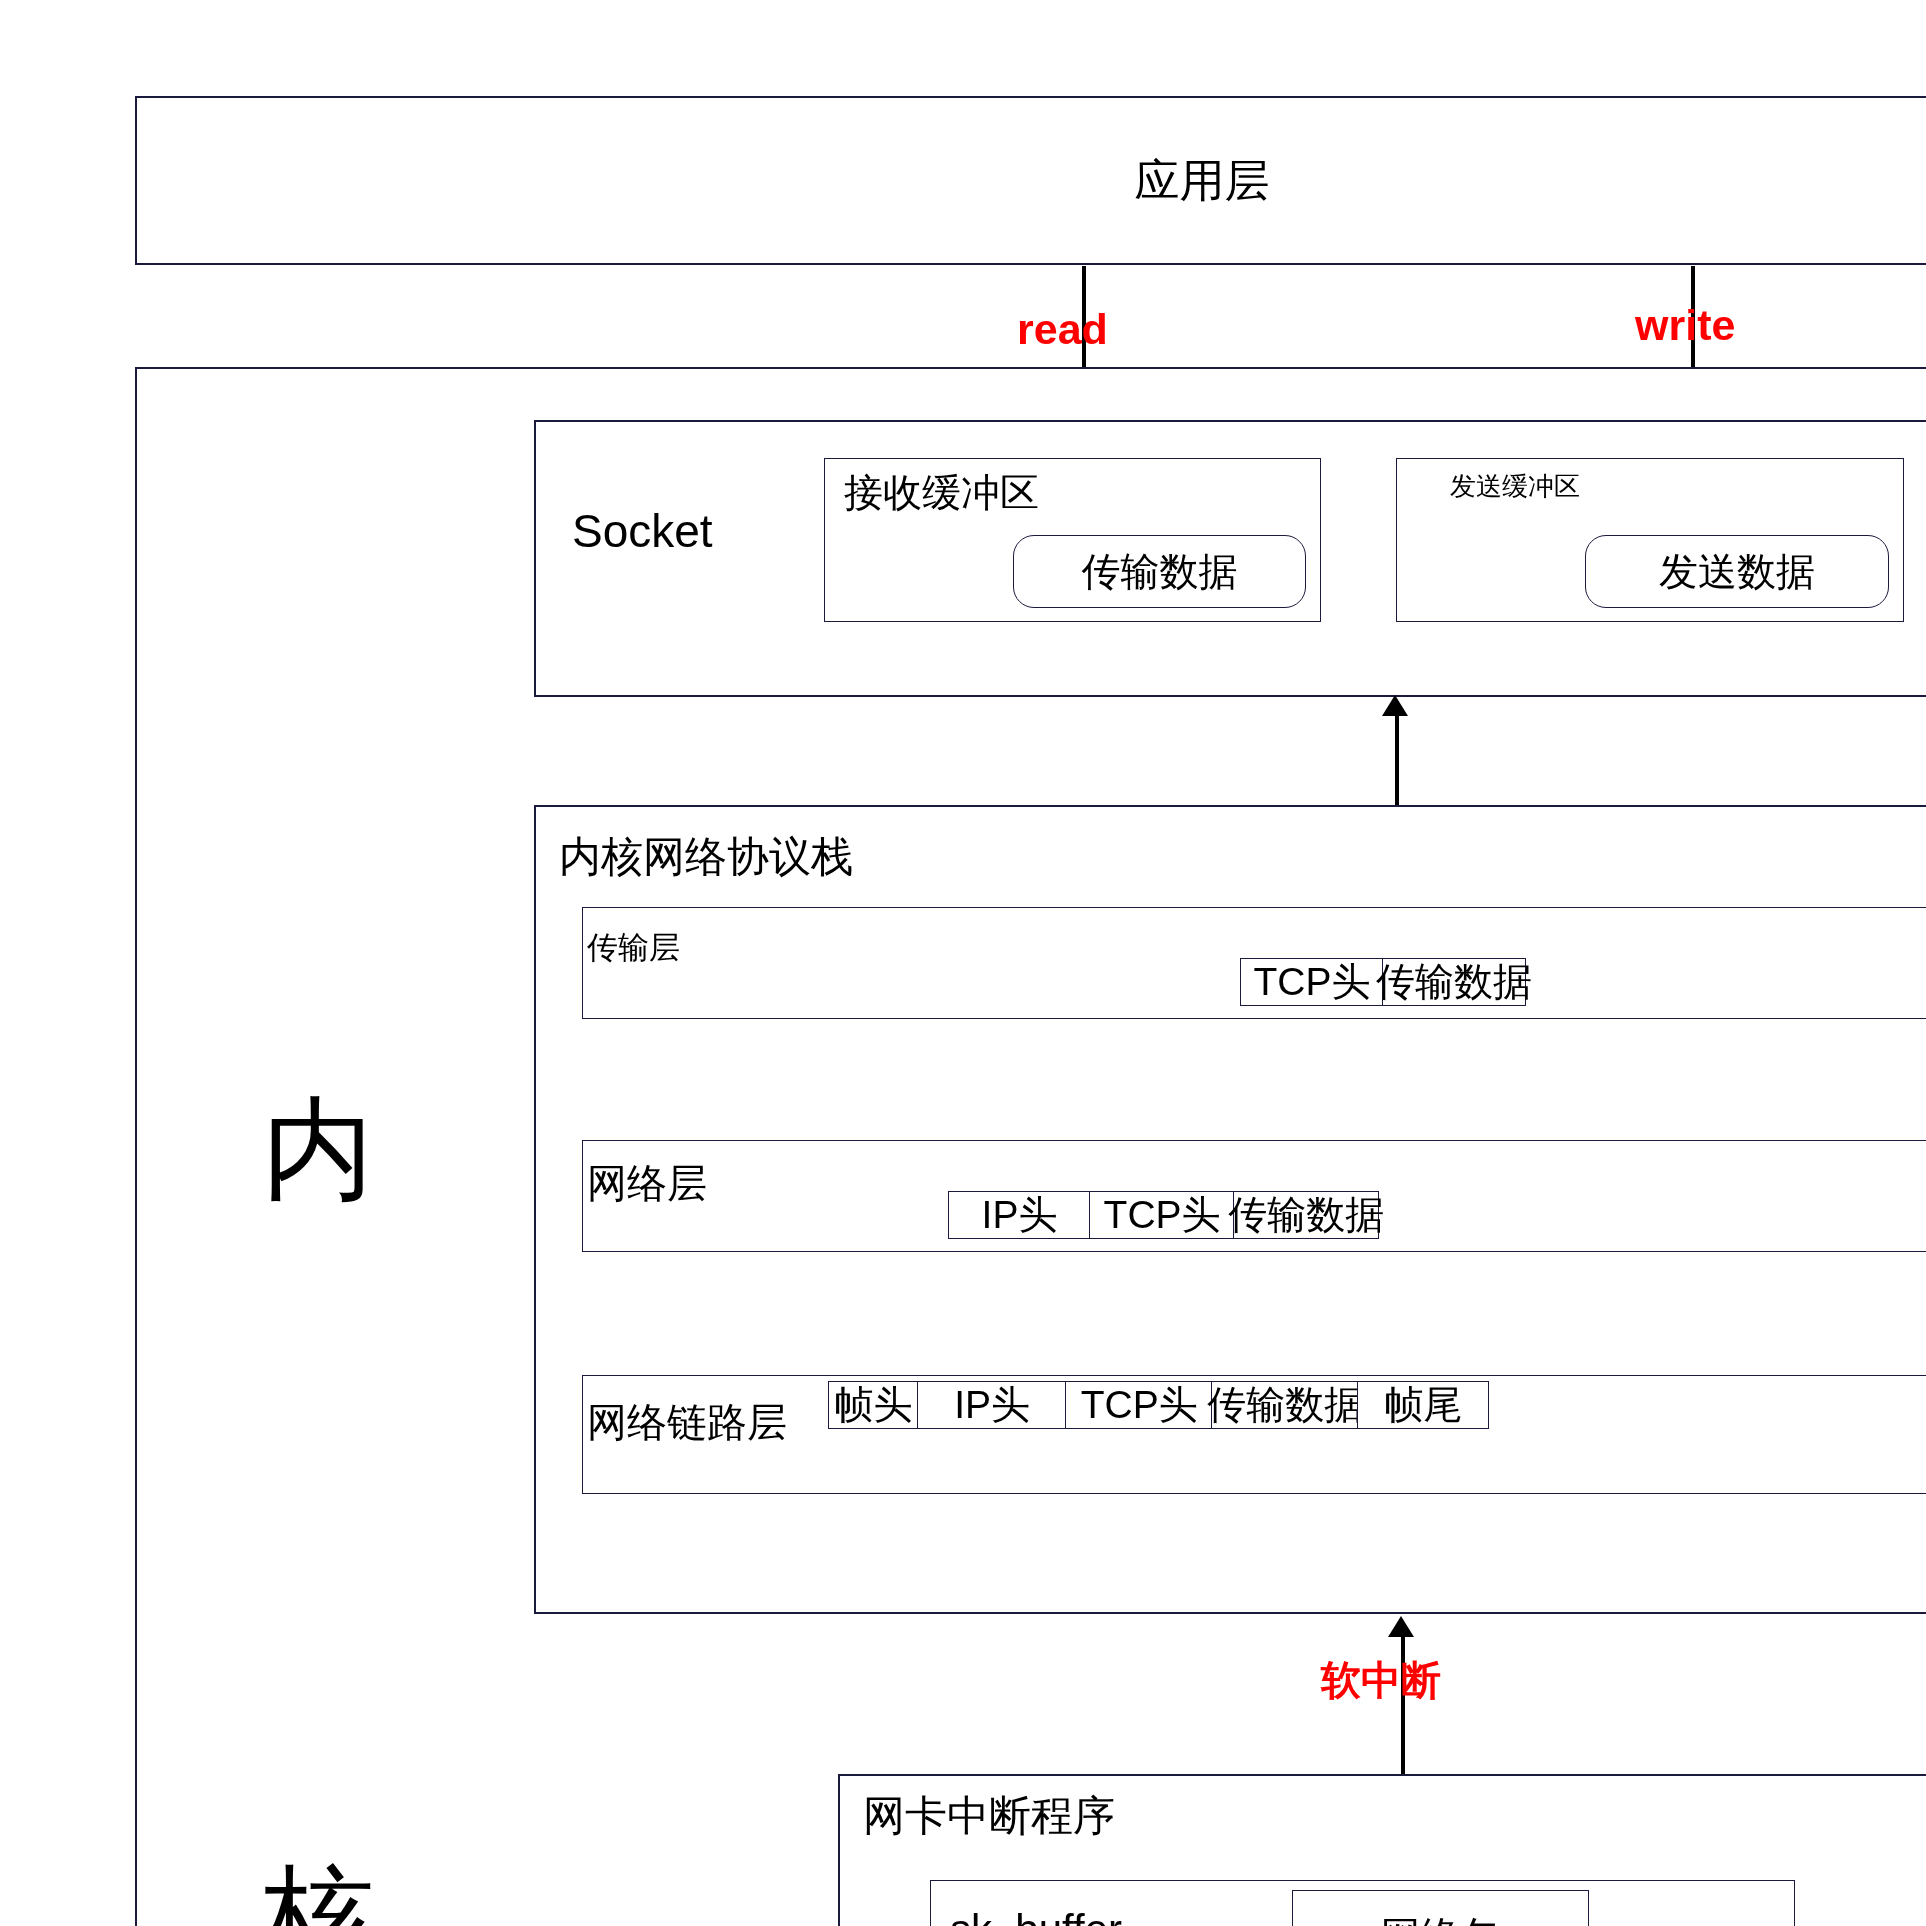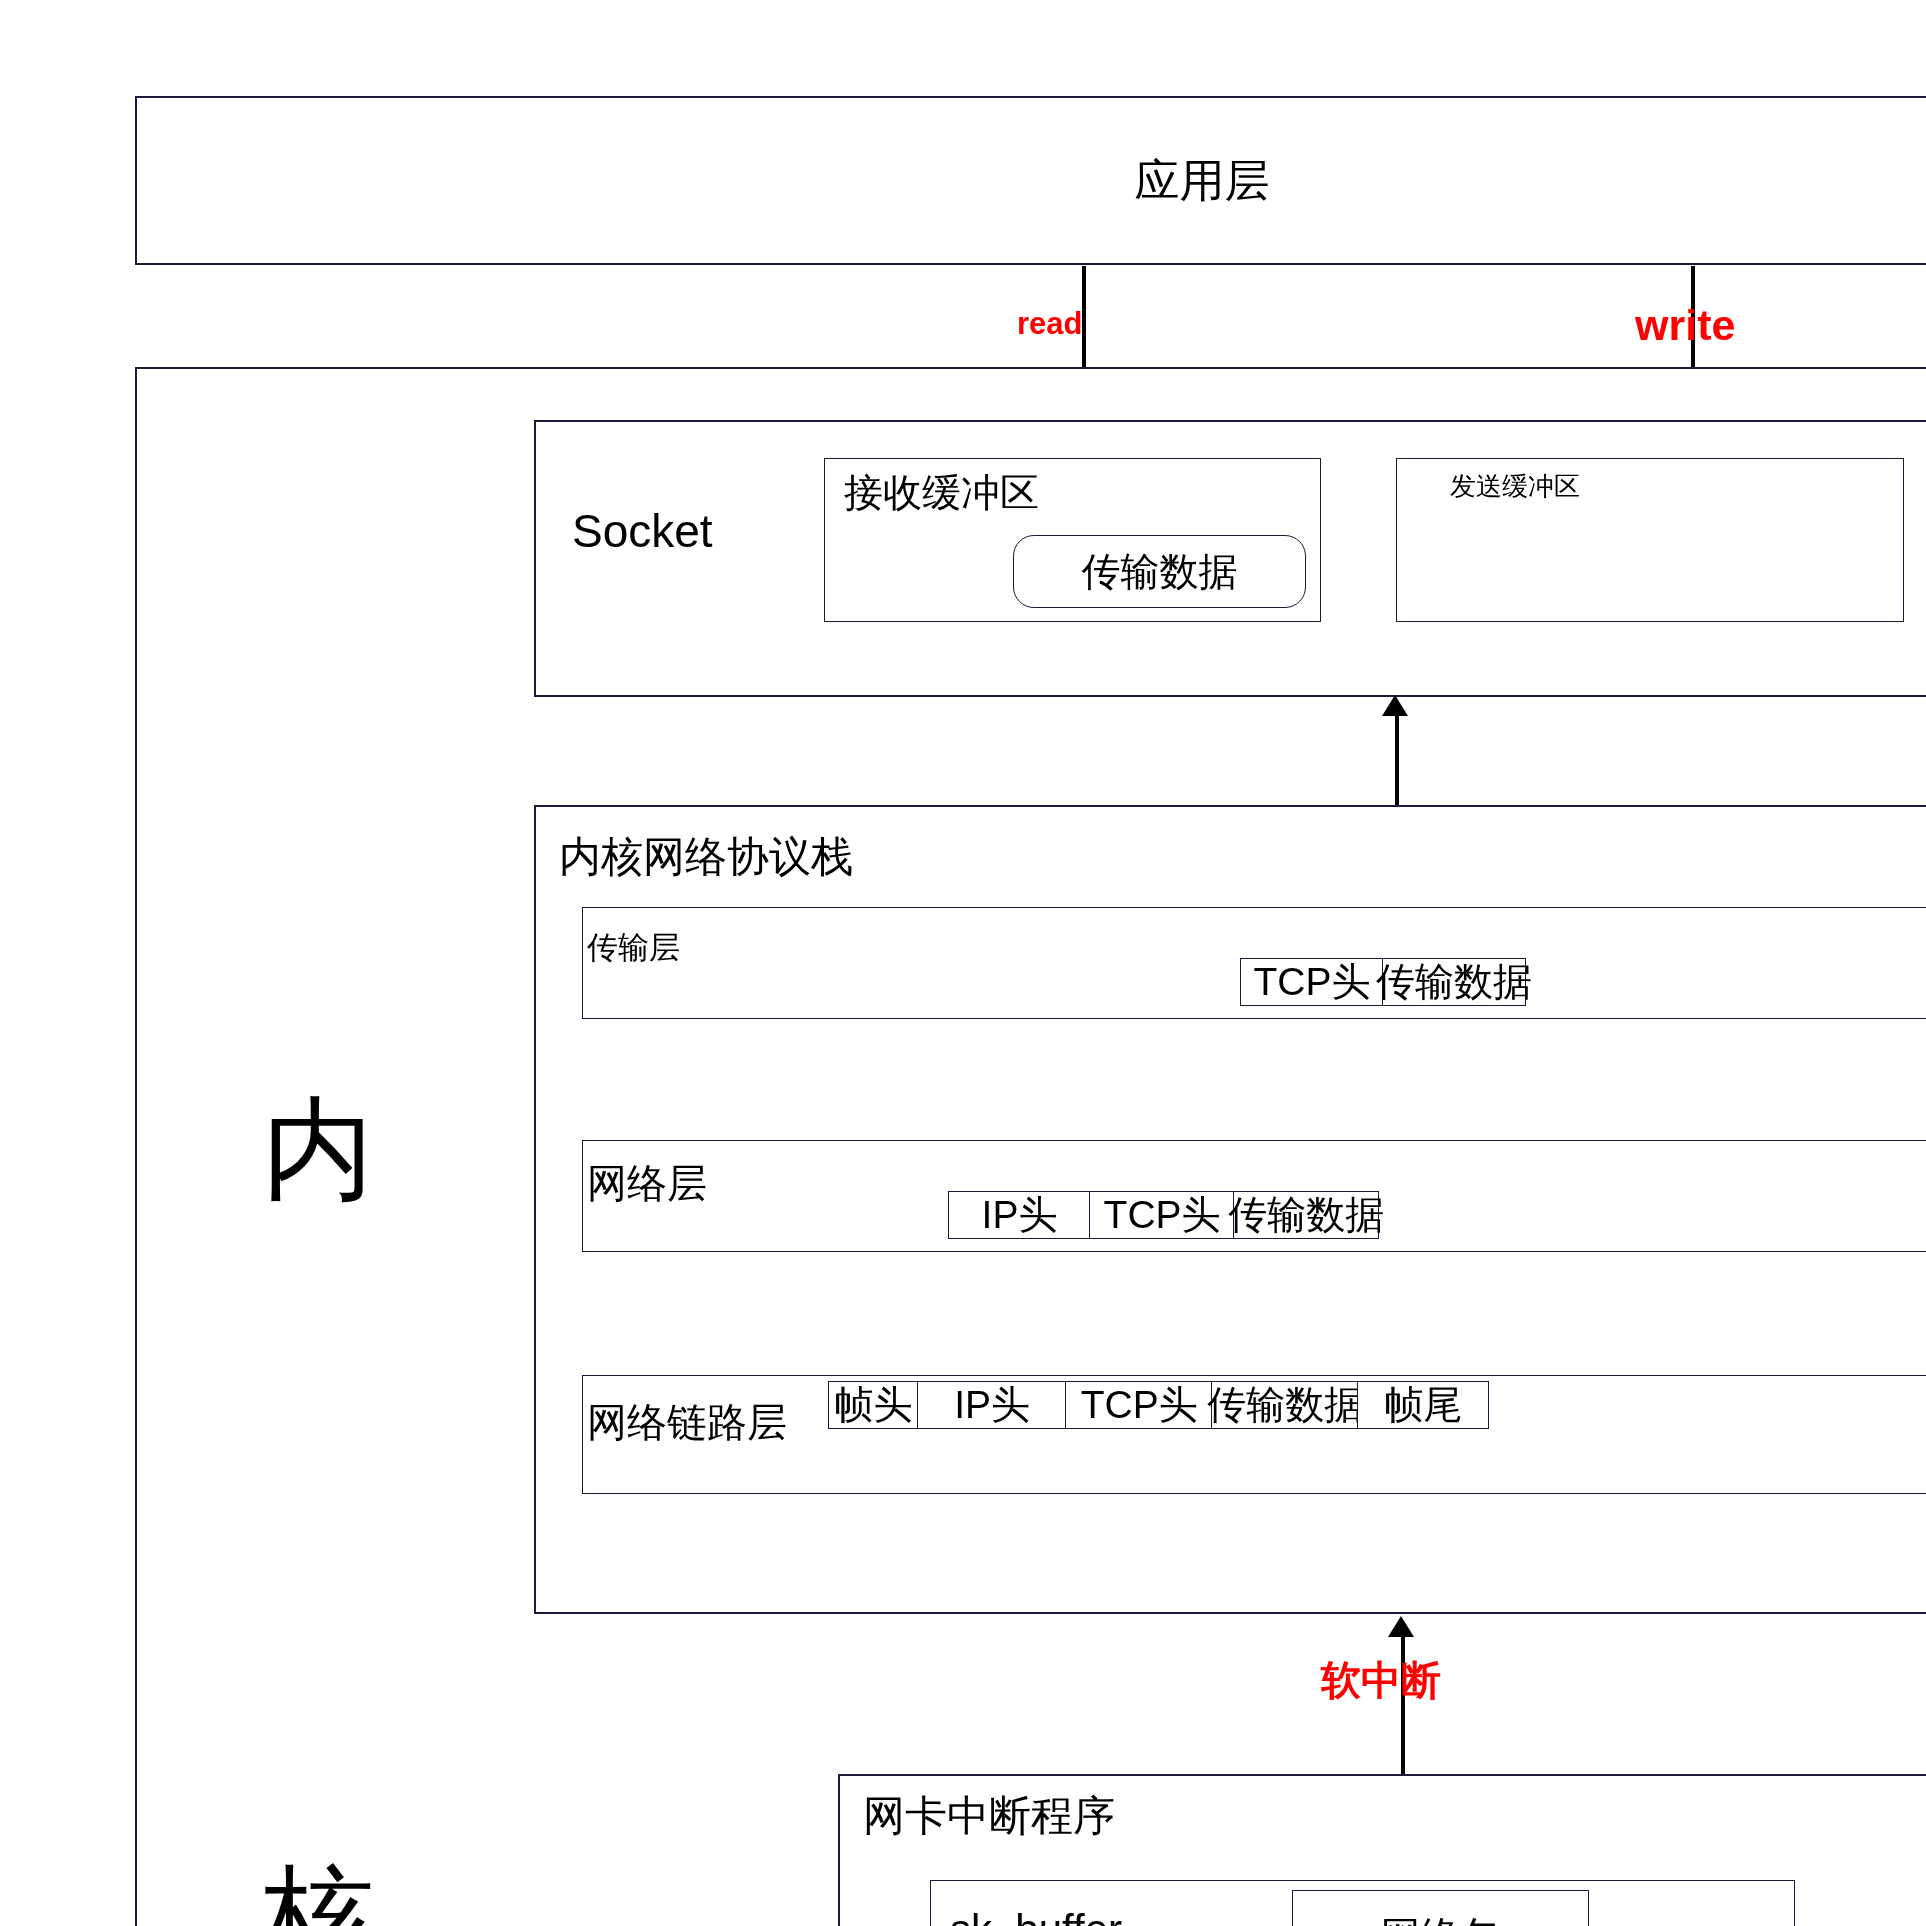--- a/index.html
+++ b/index.html
@@ -88,21 +88,21 @@
 <body>
 
 <div id="canvas">
 
   <div class="box ctr" style="left:135px; top:96px; width:2134px; height:169px;">
     <span class="lbl" style="position:relative; font-size:45px;">应用层</span>
   </div>
 
   <div class="vline" style="left:1082px; top:266px; height:185px;"></div>
   <div class="arrow-down" style="left:1069px; top:447px;"></div>
-  <div class="lbl red" style="left:1017px; top:308px; font-size:31px;">read</div>
+  <div class="lbl red" style="left:1017px; top:308px; font-size:43px;">read</div>
 
   <div class="vline" style="left:1691px; top:266px; height:185px;"></div>
   <div class="arrow-down" style="left:1678px; top:447px;"></div>
   <div class="lbl red" style="left:1635px; top:304px; font-size:43px;">write</div>
 
   <div class="box" style="left:135px; top:367px; width:2134px; height:2069px;"></div>
 
   <div class="lbl" style="left:262px; top:1094px; font-size:112px;">内</div>
   <div class="lbl" style="left:262px; top:1861px; font-size:112px;">核</div>
 
@@ -110,20 +110,23 @@
   <div class="lbl" style="left:572px; top:508px; font-size:46px;">Socket</div>
 
   <div class="box-thin" style="left:824px; top:458px; width:497px; height:164px;"></div>
   <div class="lbl" style="left:844px; top:473px; font-size:39px;">接收缓冲区</div>
   <div class="box-thin rounded ctr" style="left:1013px; top:535px; width:293px; height:73px;">
     <span style="font-size:39px;">传输数据</span>
   </div>
 
   <div class="box-thin" style="left:1396px; top:458px; width:508px; height:164px;"></div>
   <div class="lbl" style="left:1450px; top:473px; font-size:26px;">发送缓冲区</div>
+  <div class="box-thin rounded ctr" style="left:1585px; top:535px; width:304px; height:73px;">
+    <span style="font-size:39px;">发送数据</span>
+  </div>
 
   <div class="vline" style="left:1395px; top:715px; height:92px;"></div>
   <div class="arrow-up" style="left:1382px; top:695px;"></div>
 
   <div class="box" style="left:534px; top:805px; width:1724px; height:809px;"></div>
   <div class="lbl" style="left:559px; top:836px; font-size:42px;">内核网络协议栈</div>
 
   <div class="box-thin" style="left:582px; top:907px; width:1649px; height:112px;"></div>
   <div class="lbl" style="left:587px; top:932px; font-size:31px;">传输层</div>
   <div class="cellrow" style="left:1240px; top:921px; height:85px;">

